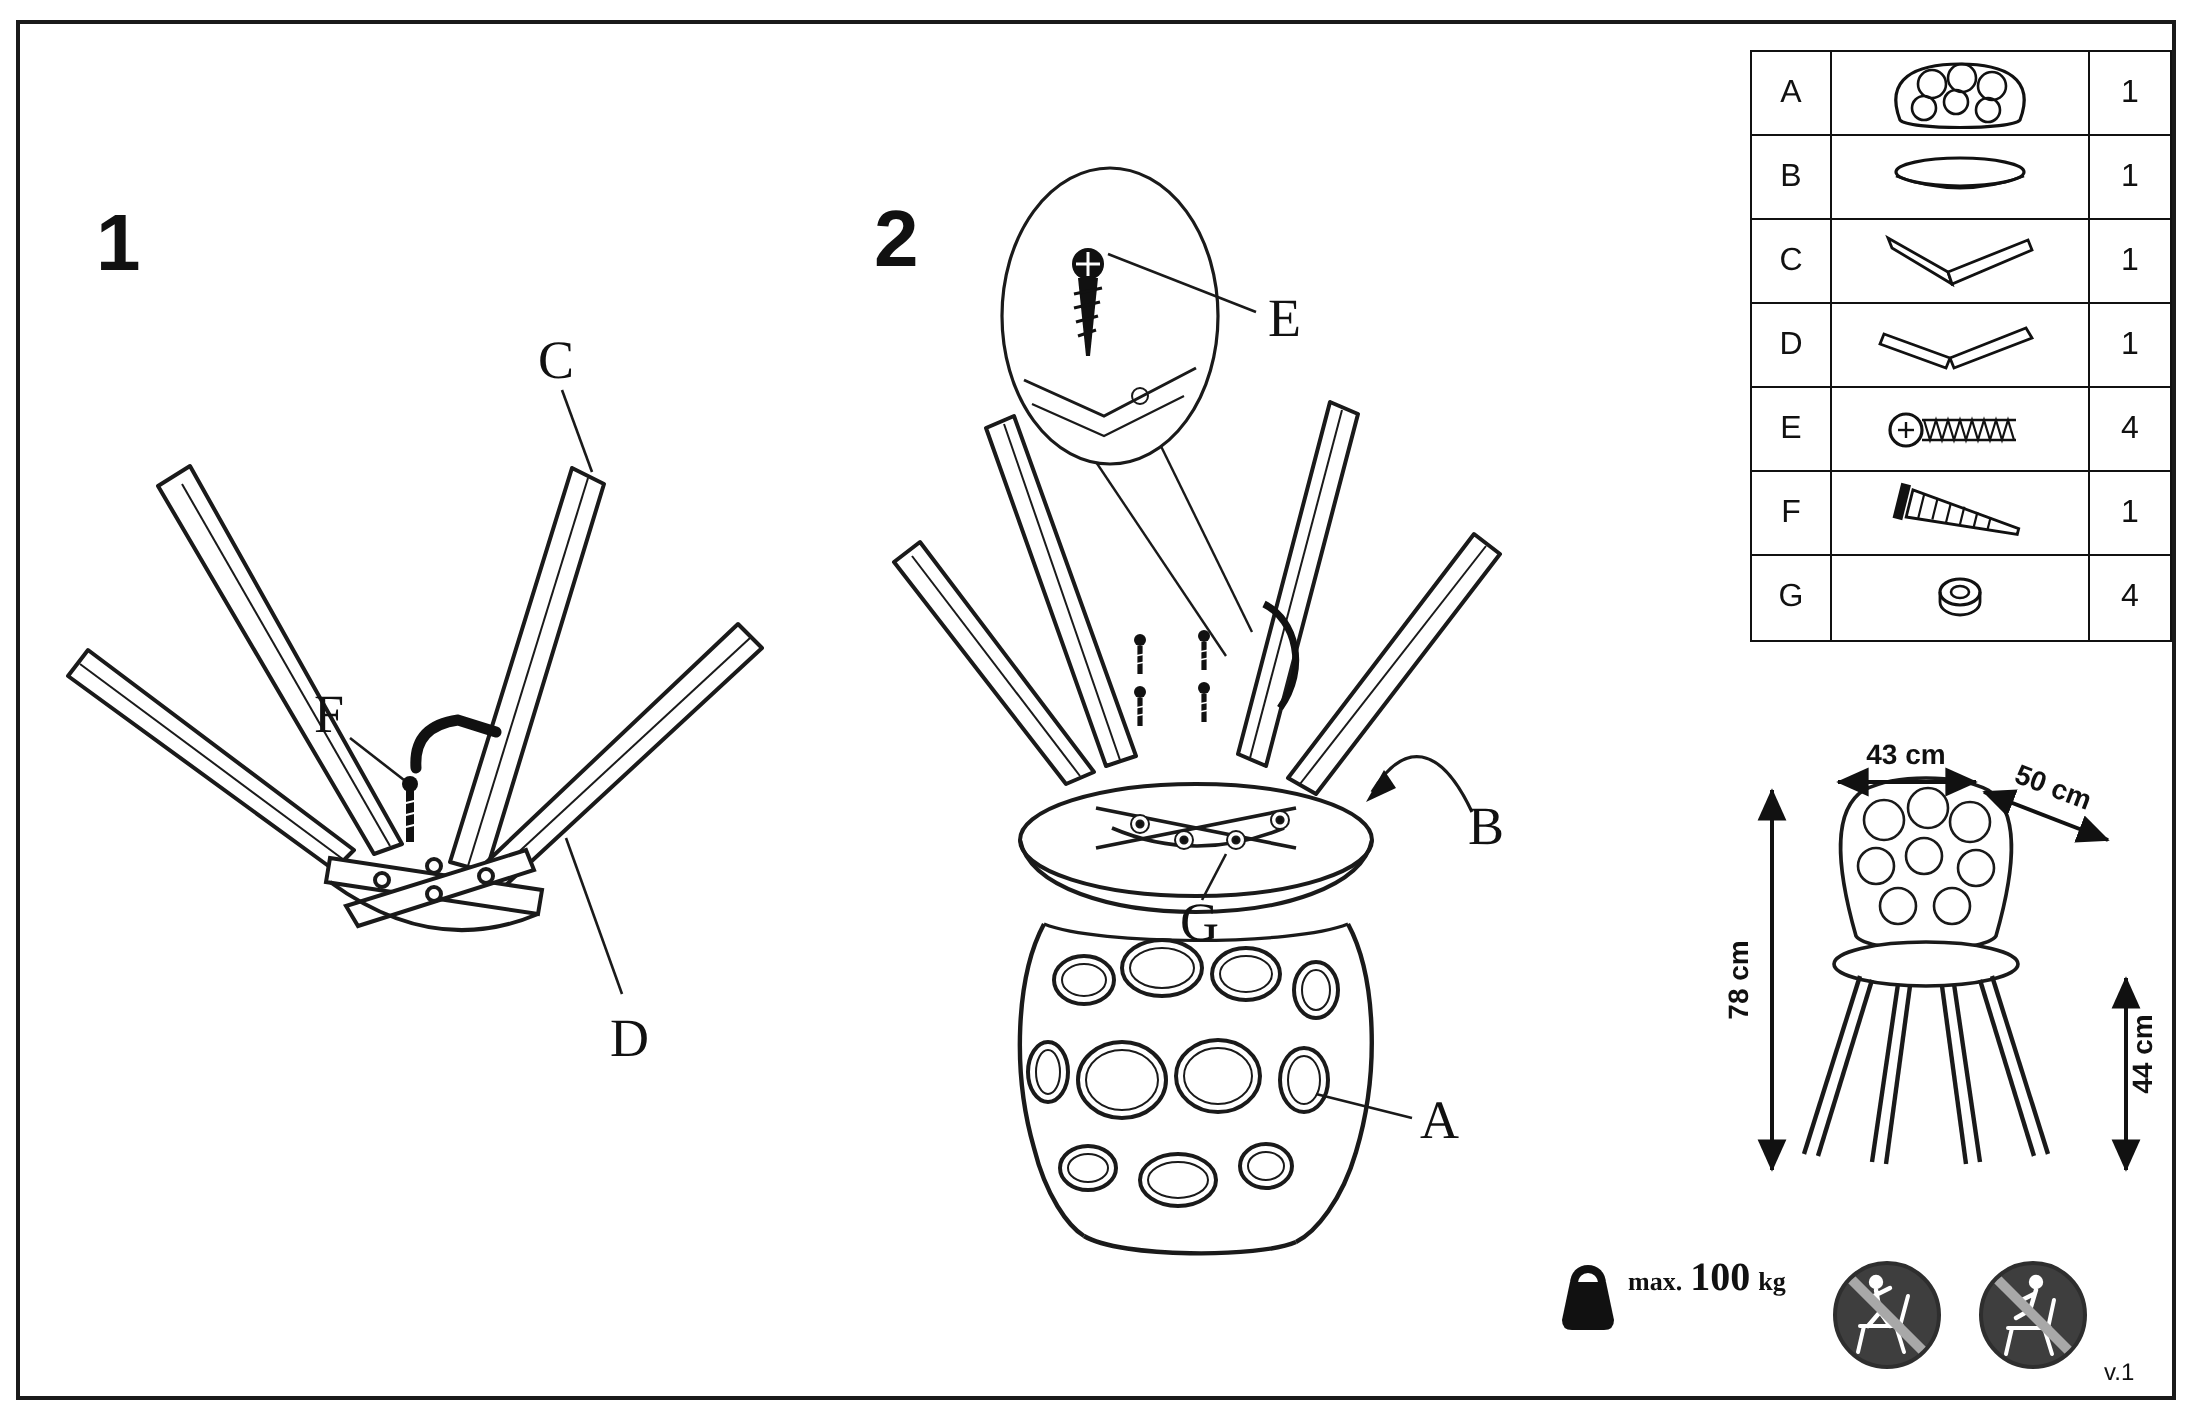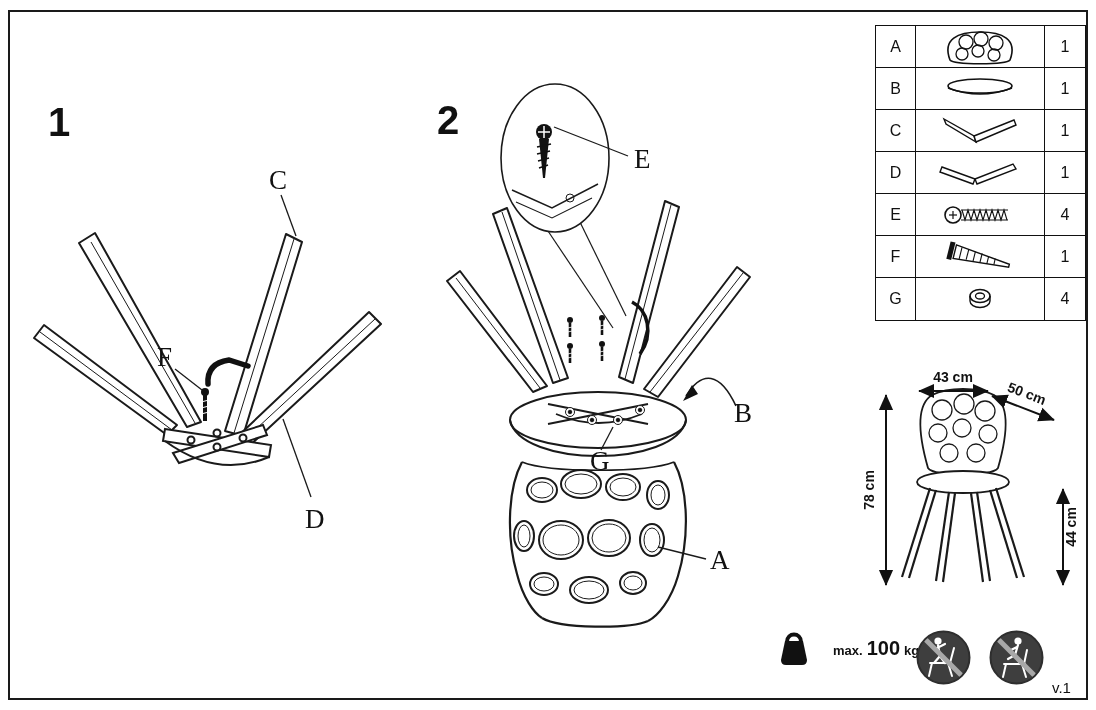--- a/index.html
+++ b/index.html
@@ -14,26 +14,26 @@
   .dim-label { font-family:"Liberation Sans",sans-serif; font-size:14px; font-weight:bold; fill:#111; }
   
   .parts-table { position:absolute; left:875px; top:25px; width:211px; border:1px solid #111; background:#fff; }
   .pt-row { display:flex; height:42px; border-bottom:1px solid #111; }
   .pt-row:last-child { border-bottom:none; }
   .pt-cell { display:flex; align-items:center; justify-content:center; }
   .pt-id  { width:40px; border-right:1px solid #111; font-size:16px; }
   .pt-icon{ flex:1; border-right:1px solid #111; }
   .pt-qty { width:40px; font-size:16px; }
   
-  .max-load { position:absolute; left:778px; top:628px; display:flex; align-items:center; gap:25px; }
+  .max-load { position:absolute; left:778px; top:628px; display:flex; gap:6px;font-family:Liberation Serif, serif; }
   .max-load-text { display:flex; align-items:baseline; gap:4px; font-weight:bold; }
   .ml-small { font-size:13px; }
   .ml-big { font-size:20px; }
   .warn { position:absolute; width:55px; height:55px; }
-  .version { position:absolute; left:1052px; top:679px; font-size:15px; }
+  .version { position:absolute; left:1052px; top:679px; font-size:12px; }
 </style>
 </head>
 <body>
 
 <div class="frame"></div>
 
 <div class="step-num" style="left:48px; top:100px;">1</div>
 
 <svg class="abs" style="left:15px; top:85px;" width="420" height="500" viewBox="0 0 420 500">
 

